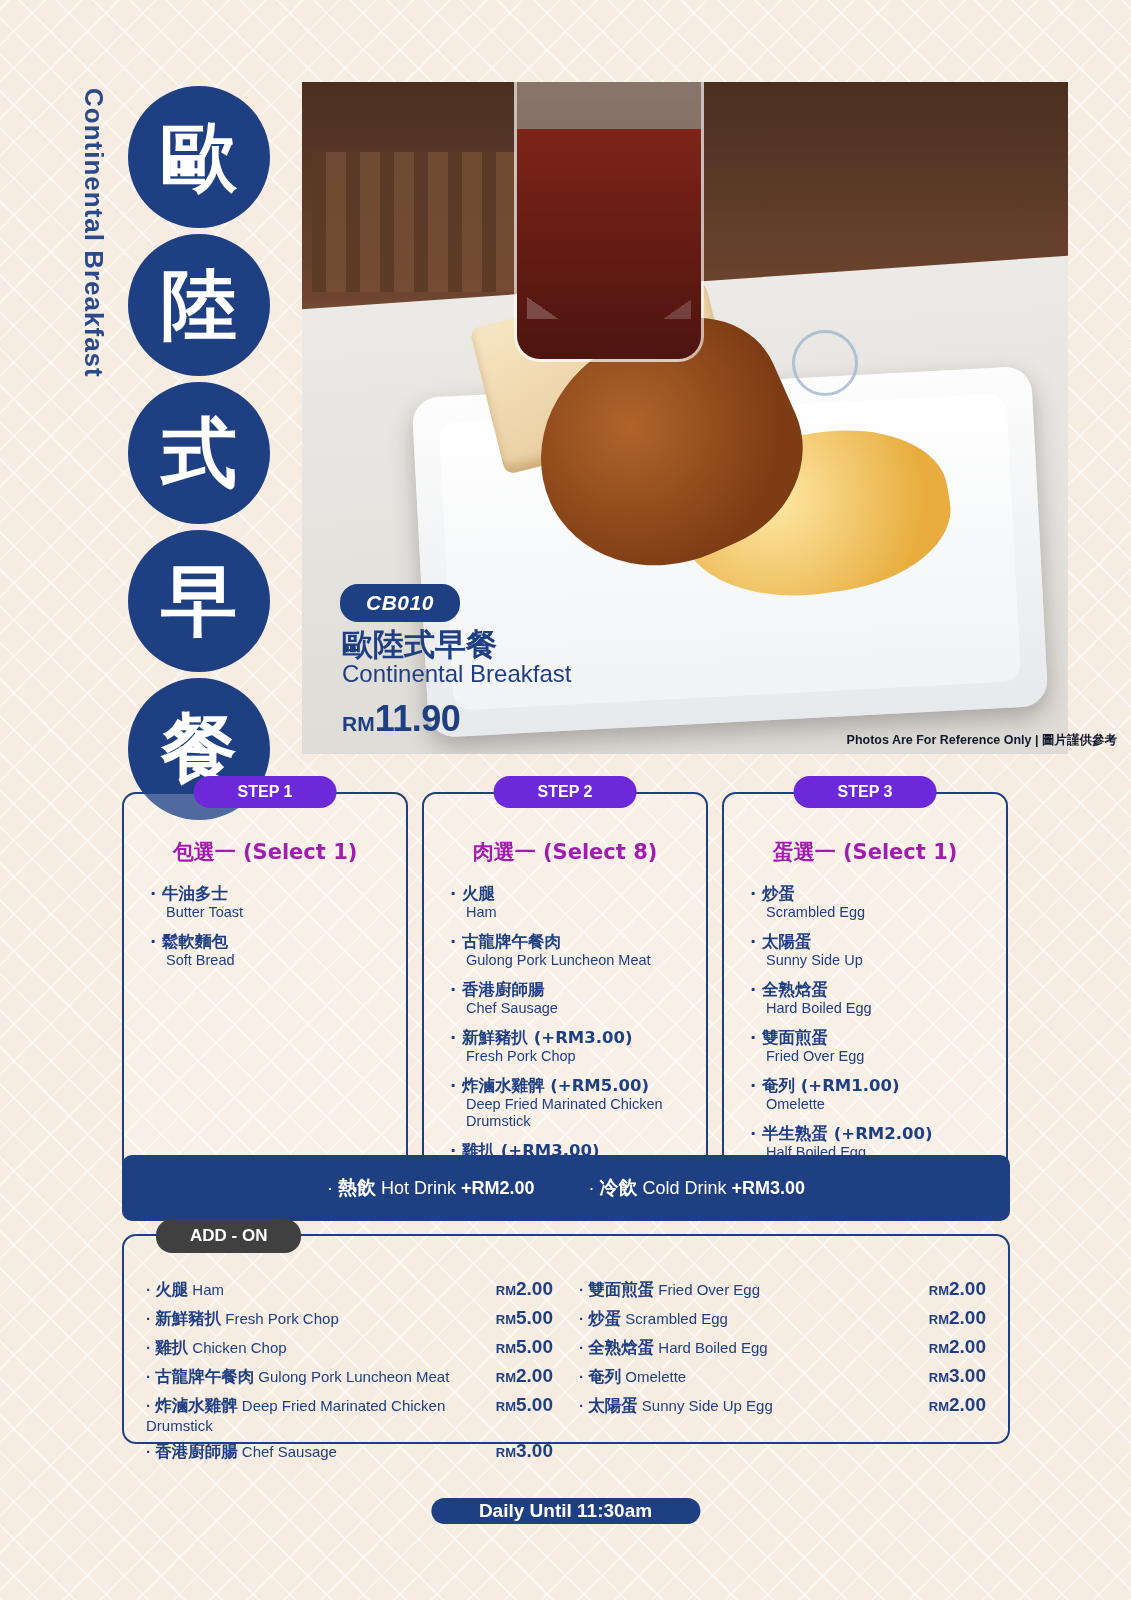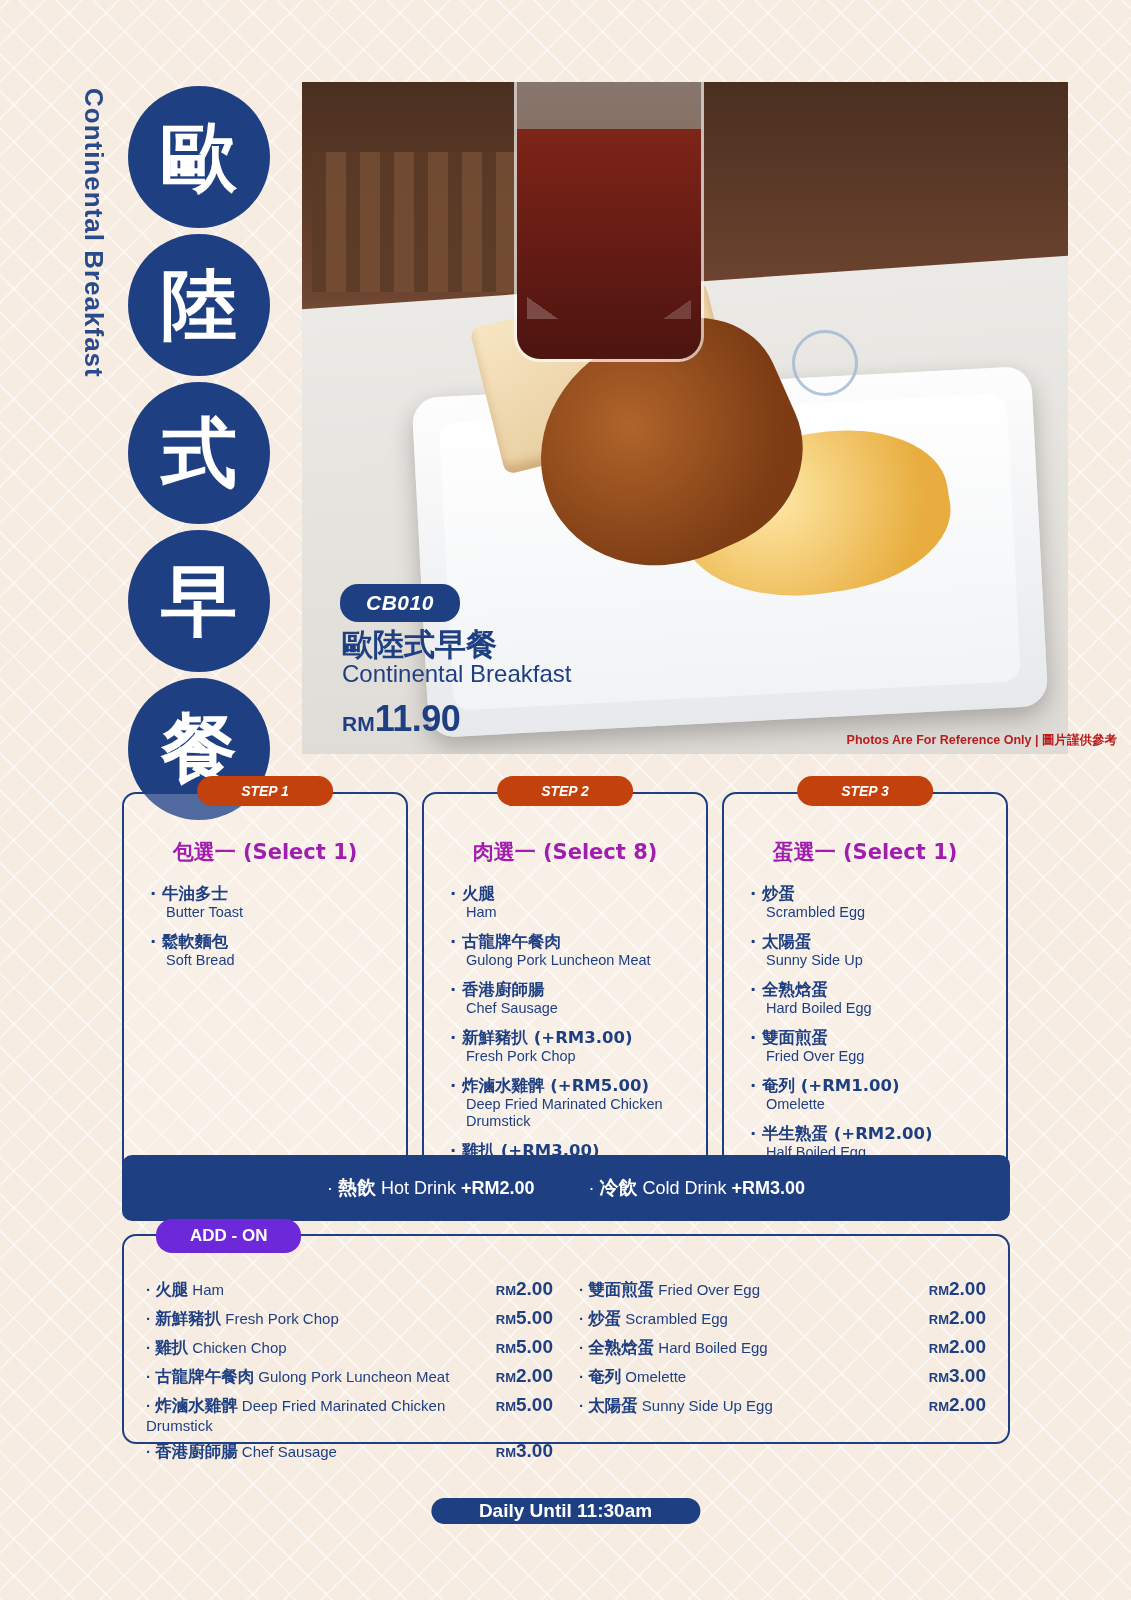--- a/index.html
+++ b/index.html
@@ -133,36 +133,36 @@
     font-size: 24px; color: #1f3f83; font-weight: 400;
   }
   .price {
     position: absolute; left: 342px; top: 698px;
     color: #1f3f83; font-weight: 700;
   }
   .price .cur { font-size: 21px; }
   .price .amt { font-size: 36px; letter-spacing: -.5px; }
   .ref-note {
     position: absolute; right: 14px; top: 732px;
-    font-size: 12.5px; font-weight: 700; color: #b91c1c;
+    font-size: 12.5px; font-weight: 700; color: #0f172a;
   }
 
   
   .steps { position: absolute; left: 122px; top: 792px; width: 888px; display: flex; gap: 14px; }
   .step-card {
     position: relative;
     border: 2px solid #1f3f83; border-radius: 14px;
     width: 286px; min-height: 346px;
     padding: 44px 16px 14px 16px;
     background: rgba(255,255,255,.22);
   }
   .step-tag {
     position: absolute; top: -18px; left: 50%; transform: translateX(-50%);
-    background: #c2410c; color: #fff; font-weight: 700; font-size: 14px;
-    padding: 7px 44px; border-radius: 16px; white-space: nowrap; font-style: italic;
+    background: #6d28d9; color: #fff; font-weight: 700; font-size: 16px;
+    padding: 7px 44px; border-radius: 16px; white-space: nowrap;
   }
   .step-head {
     text-align: center; color: #a21caf; font-weight: 700; font-size: 21px;
     margin-bottom: 18px; font-family: "DejaVu Sans", sans-serif;
   }
   .opt { margin: 8px 0 11px 10px; color: #1f3f83; line-height: 1.18; }
   .opt .cn { font-size: 16.5px; font-weight: 700; font-family: "DejaVu Sans", sans-serif; }
   .opt .cn:before { content: "· "; }
   .opt .en { font-size: 14.5px; margin-left: 16px; display: block; }
 
@@ -178,21 +178,21 @@
 
   
   .addon {
     position: absolute; left: 122px; top: 1234px; width: 888px; height: 210px;
     border: 2px solid #1f3f83; border-radius: 14px;
     padding: 42px 22px 10px 22px;
     display: flex; gap: 26px;
   }
   .addon-tag {
     position: absolute; top: -17px; left: 32px;
-    background: #6d28d9; color: #fff; font-weight: 700; font-size: 17px;
+    background: #404040; color: #fff; font-weight: 700; font-size: 17px;
     padding: 7px 34px; border-radius: 16px;
   }
   .addon-col { flex: 1; }
   .addon-row {
     display: flex; align-items: baseline; justify-content: space-between;
     color: #1f3f83; margin-bottom: 6px;
   }
   .addon-row .name { font-size: 15px; }
   .addon-row .name .cn { font-weight: 700; font-size: 16.5px; font-family: "DejaVu Sans", sans-serif; }
   .addon-row .name:before { content: "· "; font-weight: 700; }

